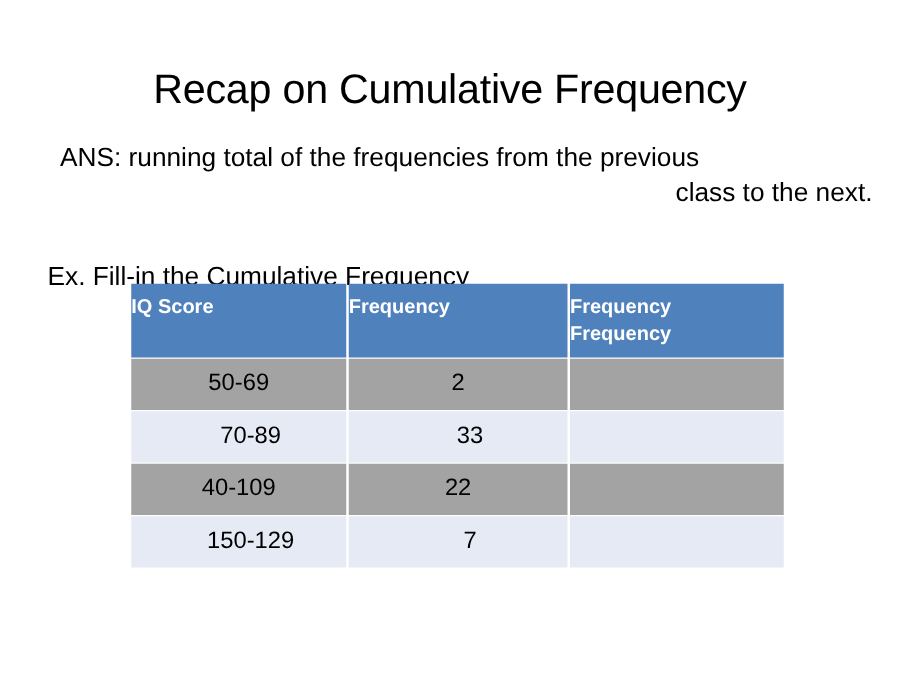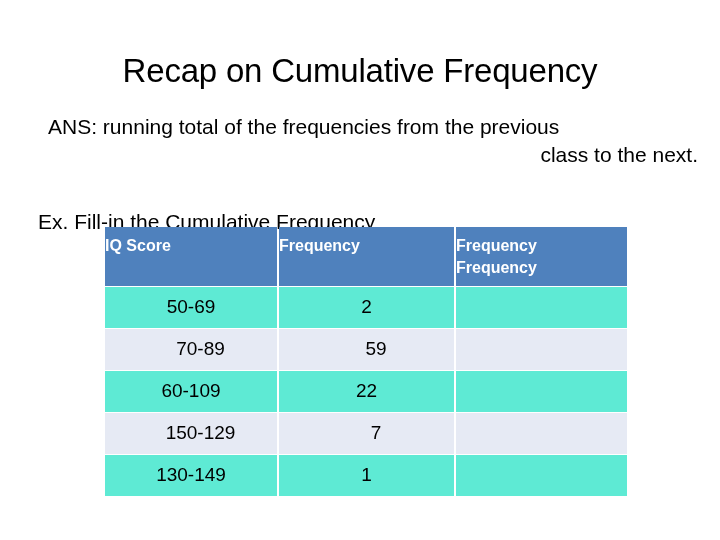--- a/index.html
+++ b/index.html
@@ -105,21 +105,21 @@
   .data-cell {
     height: 41px;
     font-size: 19px;
     font-weight: 400;
     text-align: center;
     vertical-align: middle;
     color: #000000;
     padding-bottom: 2px !important;
     box-sizing: border-box;
   }
-  tr.row-dark .data-cell { background: #5eead4; }
+  tr.row-dark .data-cell { background: #a3a3a3; }
   tr.row-light .data-cell { background: #E6EAF4; padding-left: 19px; }
 
   .empty-cell {
     font-size: 0;
   }
 </style>
 </head>
 <body>
 
 <div class="slide">
@@ -152,34 +152,29 @@
       </tr>
     </thead>
     <tbody>
       <tr class="row-dark">
         <td class="data-cell">50-69</td>
         <td class="data-cell">2</td>
         <td class="data-cell empty-cell"></td>
       </tr>
       <tr class="row-light">
         <td class="data-cell">70-89</td>
-        <td class="data-cell">59</td>
+        <td class="data-cell">33</td>
         <td class="data-cell empty-cell"></td>
       </tr>
       <tr class="row-dark">
-        <td class="data-cell">60-109</td>
+        <td class="data-cell">40-109</td>
         <td class="data-cell">22</td>
         <td class="data-cell empty-cell"></td>
       </tr>
       <tr class="row-light">
         <td class="data-cell">150-129</td>
         <td class="data-cell">7</td>
         <td class="data-cell empty-cell"></td>
       </tr>
-      <tr class="row-dark">
-        <td class="data-cell">130-149</td>
-        <td class="data-cell">1</td>
-        <td class="data-cell empty-cell"></td>
-      </tr>
     </tbody>
   </table>
 
 </div>
 
 </body></html>

